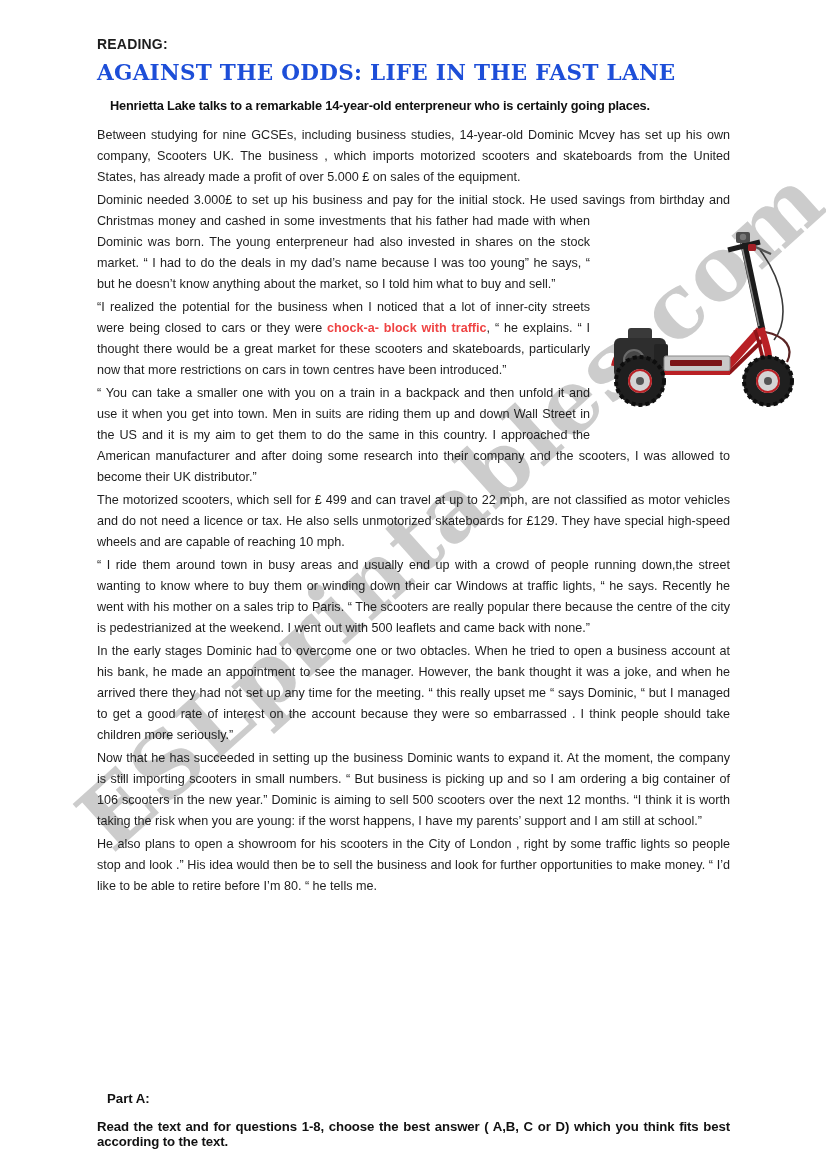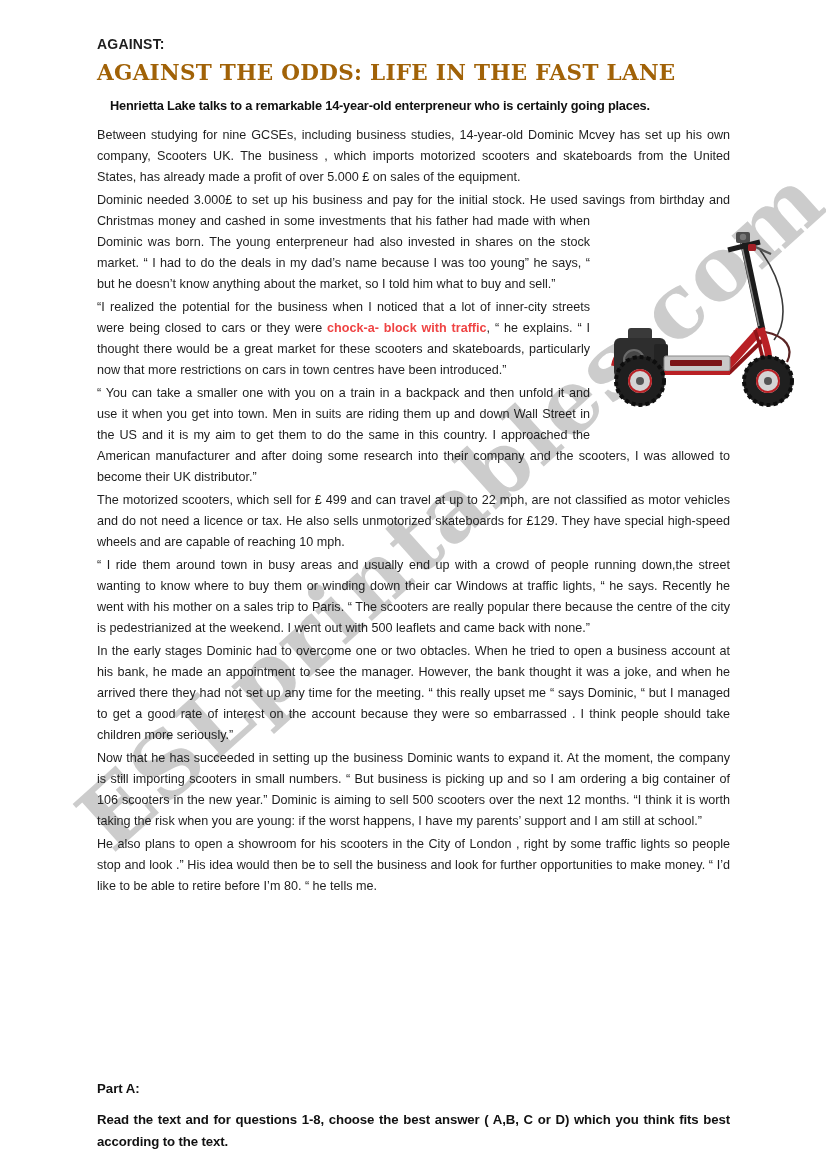--- a/index.html
+++ b/index.html
@@ -12,51 +12,51 @@
     text-align:center; white-space:nowrap;
     font-family:"DejaVu Serif",serif; font-weight:bold; font-size:88px;
     color:#9a9a9a; opacity:0.5; letter-spacing:2px;
     transform:rotate(-42deg); transform-origin:center;
     z-index:0; pointer-events:none;
   }
   .content { position:relative; z-index:1; padding:36px 96px 0 97px; }
   .section-label { font-weight:bold; font-size:14px; margin:0; letter-spacing:0.2px; }
   .title {
     font-family:"DejaVu Serif",serif; font-weight:bold; font-size:21.5px;
-    margin:8px 0 0 0; letter-spacing:0.3px; white-space:nowrap; color:#a16207;
+    margin:8px 0 0 0; letter-spacing:0.3px; white-space:nowrap; color:#1d4ed8;
   }
   .byline { font-weight:bold; font-size:12.8px; margin:13px 0 0 13px; letter-spacing:-0.2px; color:#111; }
   .para {
     font-size:12.6px; line-height:21px; text-align:justify;
     margin:0 0 2px 0; color:#1e1e1e;
   }
   .para.first { margin-top:12px; }
   .para b { color:#ef4444; }
   .scooter-float {
     float:right; width:140px; height:250px;
     shape-outside: inset(24px 0 0 0);
     position:relative; z-index:2;
   }
   .scooter-art { position:absolute; top:30px; left:12px; width:195px; height:190px; }
   .footer { position:absolute; left:97px; top:1081px; width:633px; z-index:1; }
-  .part-label { font-weight:bold; font-size:13.2px; margin:0; color:#111; }
+  .part-label { font-weight:bold; font-size:13.2px; margin:10px; color:#111; }
   .instructions {
-    font-weight:bold; font-size:13.2px; line-height:22px; text-align:justify;
+    font-weight:bold; font-size:13.2px; line-height:15px; text-align:justify;
     margin:13px 0 0 0; letter-spacing:-0.1px; color:#111;
   }
 </style>
 </head>
 <body>
 
 <div class="page">
 
   <div class="watermark">ESLprintables.com</div>
 
   <div class="content">
-    <p class="section-label">AGAINST:</p>
+    <p class="section-label">READING:</p>
     <h1 class="title">AGAINST THE ODDS: LIFE IN THE FAST LANE</h1>
     <p class="byline">Henrietta Lake talks to a remarkable 14-year-old enterpreneur who is certainly going places.</p>
 
     <p class="para first">Between studying for nine GCSEs, including business studies, 14-year-old Dominic Mcvey has set up his own company, Scooters UK. The business , which imports motorized scooters and skateboards from the United States, has already made a profit of over 5.000 £ on sales of the equipment.</p>
 
     <p class="para">
       <span class="scooter-float">
         <svg class="scooter-art" viewBox="0 0 195 190" xmlns="http://www.w3.org/2000/svg" aria-hidden="true">
 
           <path d="M158 30 C 182 62, 188 100, 172 120" stroke="#3a3a3a" stroke-width="1.6" fill="none"></path>

